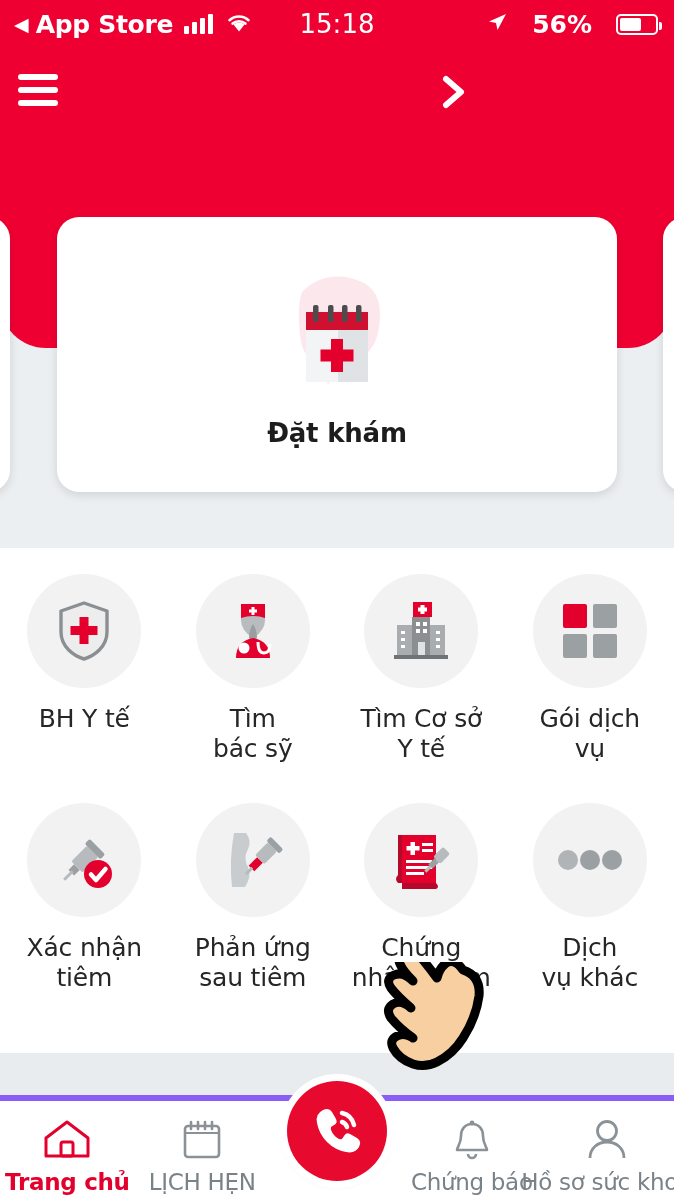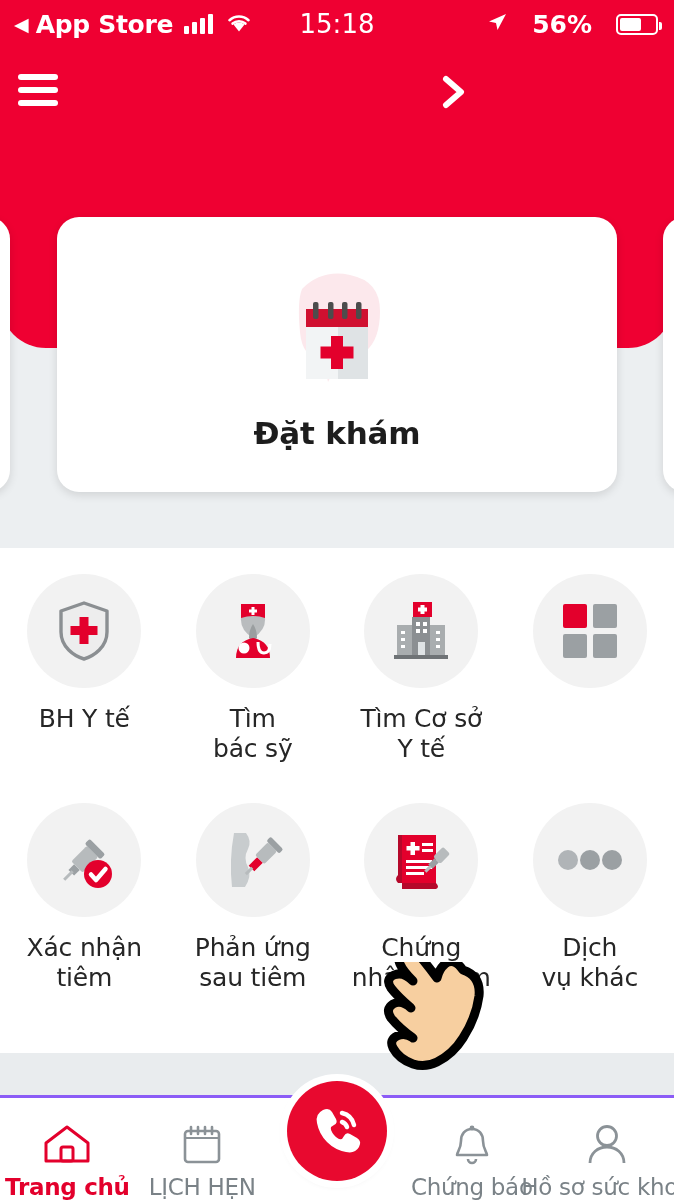--- a/index.html
+++ b/index.html
@@ -49,21 +49,21 @@
   .carousel { position:absolute; top:217px; left:0; width:674px; height:280px; z-index:5; }
   .card {
     position:absolute; top:0; background:#fff; border-radius:22px;
     box-shadow:0 3px 10px rgba(0,0,0,.12);
   }
   .card-main { left:57px; width:560px; height:275px; display:flex; flex-direction:column;
     align-items:center; justify-content:center; }
   .card-peek-l { left:-46px; width:56px; height:275px; }
   .card-peek-r { left:663px; width:56px; height:275px; }
   .card-icon { width:150px; height:150px; position:relative; }
-  .card-label { font-size:31px; font-weight:700; color:#1d1d1d; margin-top:6px; letter-spacing:-.2px; }
+  .card-label { font-size:26px; font-weight:700; color:#1d1d1d; margin-top:6px; letter-spacing:-.2px; }
 
   
   .gap-band { position:absolute; top:492px; left:0; width:674px; height:56px; background:#eceff1; z-index:2; }
 
   
   .services {
     position:absolute; top:548px; left:0; width:674px; height:505px;
     background:#fff; z-index:3; padding-top:26px;
   }
   .svc-row { display:flex; width:674px; }
@@ -75,21 +75,21 @@
   .svc-label {
     margin-top:16px; text-align:center; font-size:25px; color:#262626;
     line-height:1.18; letter-spacing:-.2px; font-weight:400;
   }
   .svc-row2 { margin-top:40px; }
 
   
   .bottom-gray { position:absolute; top:1053px; left:0; width:674px; height:42px; background:#e9ecee; z-index:3; }
   .tabbar {
     position:absolute; bottom:0; left:0; width:674px; height:105px; background:#fff;
-    border-top:3px solid #8b5cf6; z-index:4; display:flex; align-items:flex-end; padding-top:12px;
+    border-top:6px solid #8b5cf6; z-index:4; display:flex; align-items:center; padding-top:12px;
   }
   .tab { width:134.8px; display:flex; flex-direction:column; align-items:center; cursor:pointer; }
   .tab-label { margin-top:5px; font-size:23px; color:#7a8287; letter-spacing:-.3px; white-space:nowrap; }
   .tab.active .tab-label { color:#e3002c; font-weight:700; }
   .tab-spacer { width:134.8px; }
   .fab {
     position:absolute; left:287px; top:1081px; width:100px; height:100px; border-radius:50%;
     background:#e8092f; z-index:5; display:flex; align-items:center; justify-content:center;
     box-shadow:0 0 0 7px #fff, 0 2px 8px rgba(0,0,0,.2); cursor:pointer;
   }
@@ -234,20 +234,22 @@
 
       <div class="svc">
         <div class="svc-circle">
           <svg width="60" height="60" viewBox="0 0 60 60">
             <rect x="3" y="3" width="24" height="24" rx="2" fill="#e3002c"></rect>
             <rect x="33" y="3" width="24" height="24" rx="2" fill="#9ba0a3"></rect>
             <rect x="3" y="33" width="24" height="24" rx="2" fill="#9ba0a3"></rect>
             <rect x="33" y="33" width="24" height="24" rx="2" fill="#9ba0a3"></rect>
           </svg>
         </div>
+        <div class="svc-label" style="white-space:pre-line">Gói dịch
+vụ</div>
       </div>
     </div>
 
     <div class="svc-row svc-row2">
 
       <div class="svc">
         <div class="svc-circle">
           <svg width="66" height="66" viewBox="0 0 66 66">
             <g transform="rotate(-45 33 33)">
               <rect x="15" y="29" width="8" height="8" fill="#9ba0a3"></rect>

